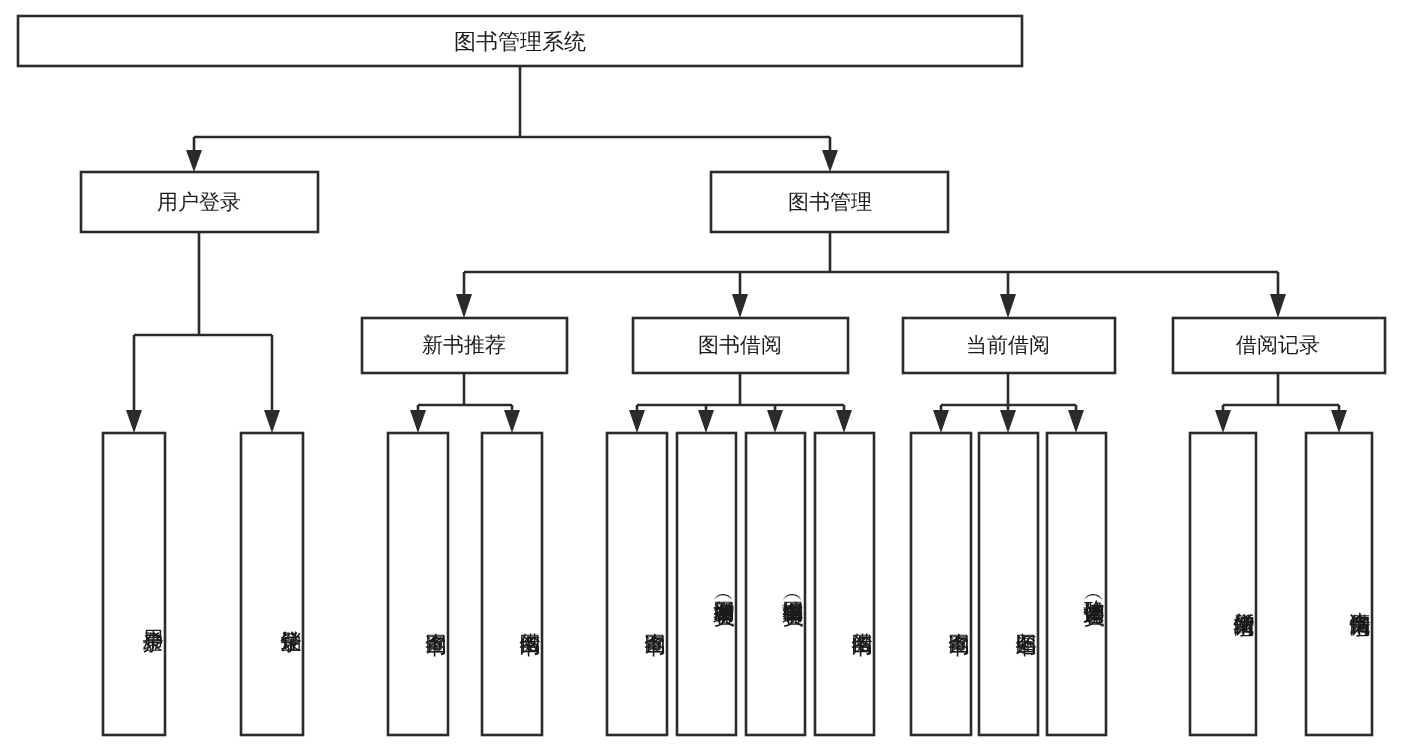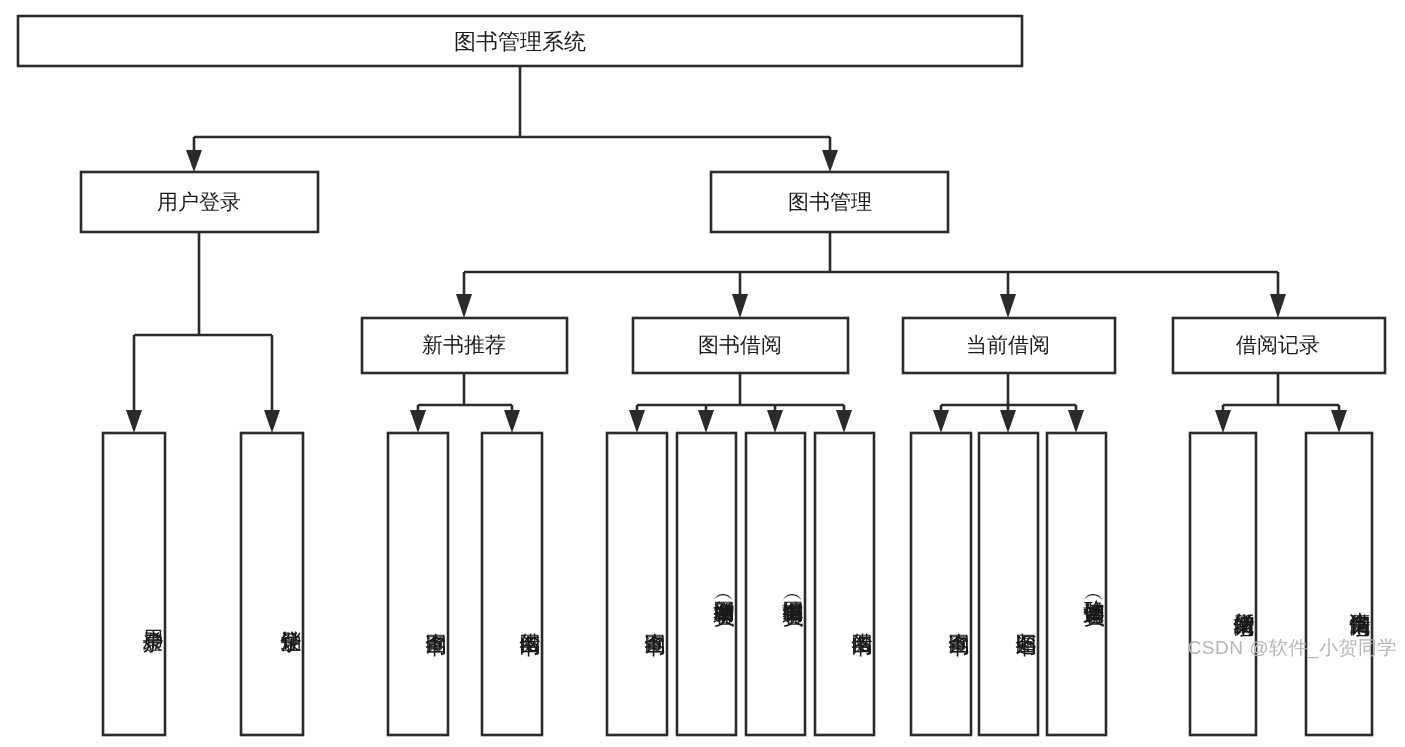--- a/index.html
+++ b/index.html
@@ -214,14 +214,13 @@
   <div class="vertical-label" style="left:746px; top:443px; width:59px; height:288px;">编辑图书（管理员）</div>
   <div class="vertical-label" style="left:815px; top:505px; width:59px; height:225px;">借阅图书</div>
 
   <div class="vertical-label" style="left:911px; top:505px; width:60px; height:225px;">查询图书</div>
   <div class="vertical-label" style="left:979px; top:505px; width:59px; height:225px;">归还图书</div>
   <div class="vertical-label" style="left:1047px; top:443px; width:59px; height:288px;">确认归还（管理员）</div>
 
   <div class="vertical-label" style="left:1190px; top:465px; width:66px; height:265px;">新增借阅记录</div>
   <div class="vertical-label" style="left:1306px; top:465px; width:66px; height:265px;">查询借阅记录</div>
 
-  <div class="watermark">CSDN @软件_小贺同学</div>
 </div>
 
 </body></html>

